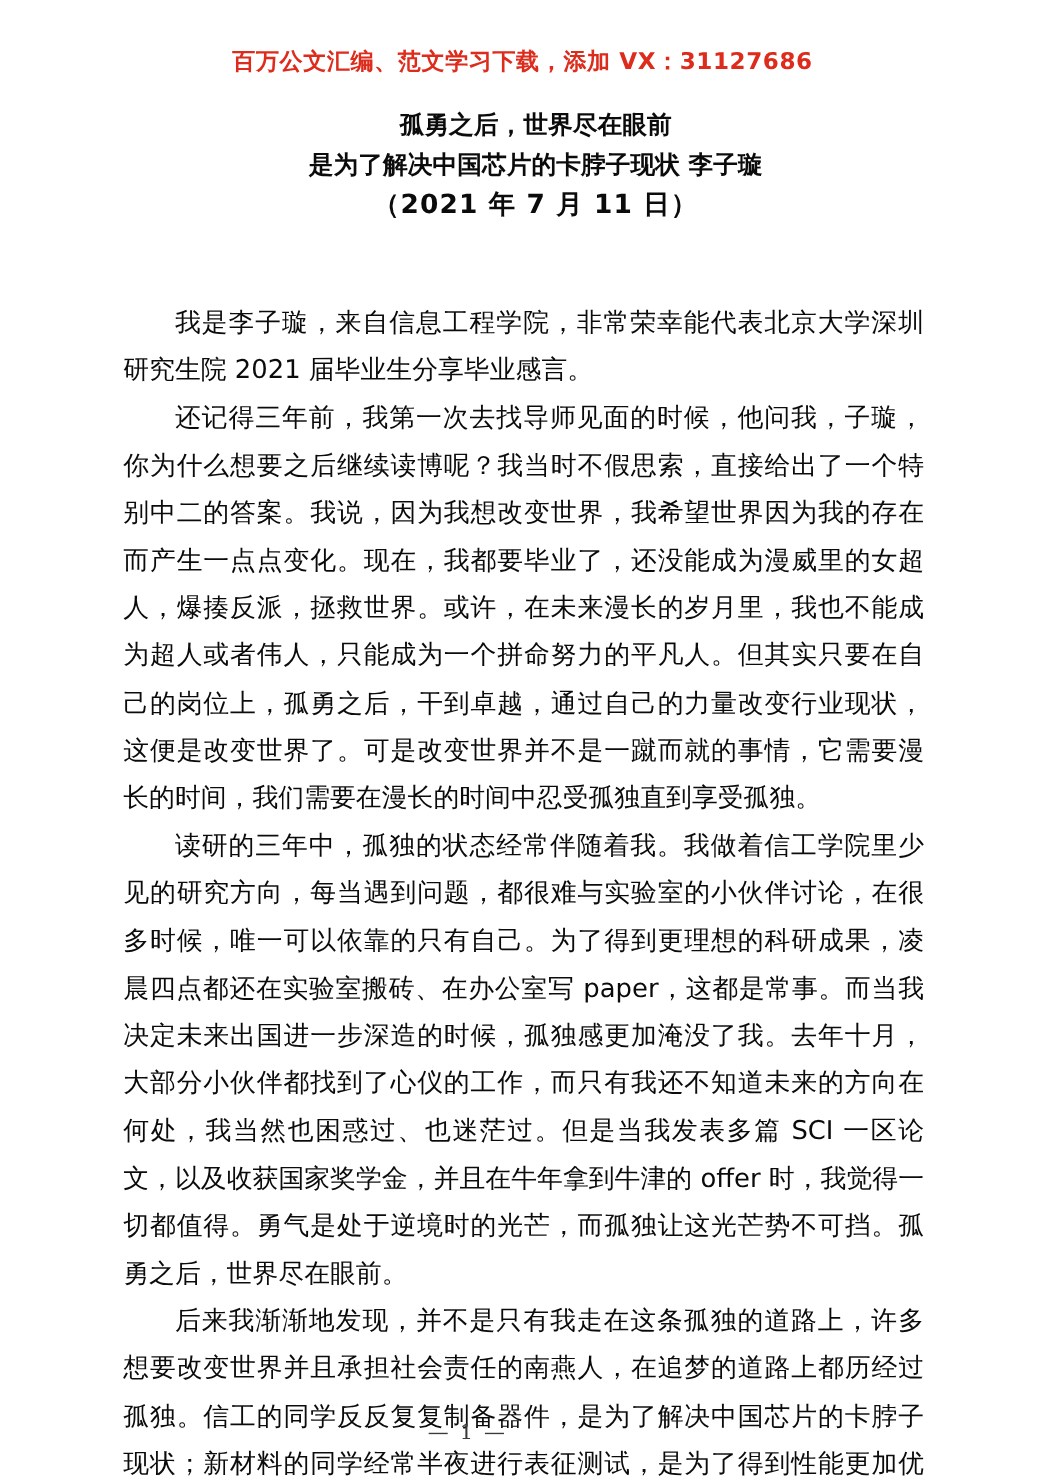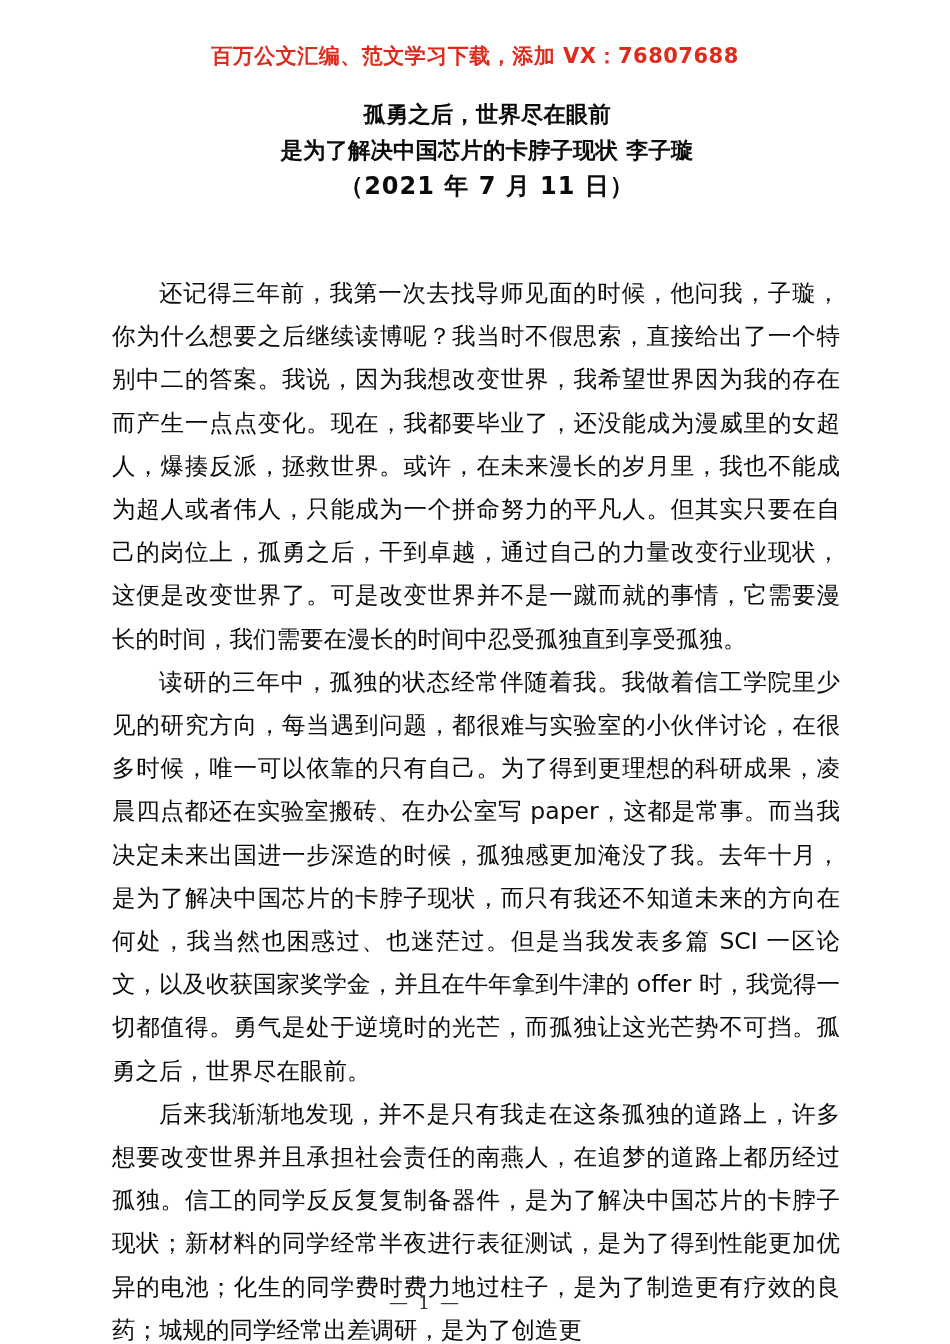--- a/index.html
+++ b/index.html
@@ -101,32 +101,33 @@
     letter-spacing: 2px;
     font-family: "DejaVu Serif", "Liberation Serif", serif;
   }
 </style>
 </head>
 <body>
 
 <div class="page">
 
   <div class="promo-banner">
-    <span class="promo-text">百万公文汇编、范文学习下载，添加 VX：76807688</span>
+    <span class="promo-text">百万公文汇编、范文学习下载，添加 VX：31127686</span>
   </div>
 
   <div class="title-block">
     <div class="title-line">孤勇之后，世界尽在眼前</div>
     <div class="title-line">是为了解决中国芯片的卡脖子现状  李子璇</div>
     <div class="title-line date">（2021 年 7 月 11 日）</div>
   </div>
 
   <div class="body-copy">
+    <p class="para indent">我是李子璇，来自信息工程学院，非常荣幸能代表北京大学深圳研究生院 2021 届毕业生分享毕业感言。</p>
     <p class="para indent">还记得三年前，我第一次去找导师见面的时候，他问我，子璇，你为什么想要之后继续读博呢？我当时不假思索，直接给出了一个特别中二的答案。我说，因为我想改变世界，我希望世界因为我的存在而产生一点点变化。现在，我都要毕业了，还没能成为漫威里的女超人，爆揍反派，拯救世界。或许，在未来漫长的岁月里，我也不能成为超人或者伟人，只能成为一个拼命努力的平凡人。但其实只要在自己的岗位上，孤勇之后，干到卓越，通过自己的力量改变行业现状，这便是改变世界了。可是改变世界并不是一蹴而就的事情，它需要漫长的时间，我们需要在漫长的时间中忍受孤独直到享受孤独。</p>
-    <p class="para indent">读研的三年中，孤独的状态经常伴随着我。我做着信工学院里少见的研究方向，每当遇到问题，都很难与实验室的小伙伴讨论，在很多时候，唯一可以依靠的只有自己。为了得到更理想的科研成果，凌晨四点都还在实验室搬砖、在办公室写 paper，这都是常事。而当我决定未来出国进一步深造的时候，孤独感更加淹没了我。去年十月，是为了解决中国芯片的卡脖子现状，而只有我还不知道未来的方向在何处，我当然也困惑过、也迷茫过。但是当我发表多篇 SCI 一区论文，以及收获国家奖学金，并且在牛年拿到牛津的 offer 时，我觉得一切都值得。勇气是处于逆境时的光芒，而孤独让这光芒势不可挡。孤勇之后，世界尽在眼前。</p>
+    <p class="para indent">读研的三年中，孤独的状态经常伴随着我。我做着信工学院里少见的研究方向，每当遇到问题，都很难与实验室的小伙伴讨论，在很多时候，唯一可以依靠的只有自己。为了得到更理想的科研成果，凌晨四点都还在实验室搬砖、在办公室写 paper，这都是常事。而当我决定未来出国进一步深造的时候，孤独感更加淹没了我。去年十月，大部分小伙伴都找到了心仪的工作，而只有我还不知道未来的方向在何处，我当然也困惑过、也迷茫过。但是当我发表多篇 SCI 一区论文，以及收获国家奖学金，并且在牛年拿到牛津的 offer 时，我觉得一切都值得。勇气是处于逆境时的光芒，而孤独让这光芒势不可挡。孤勇之后，世界尽在眼前。</p>
     <p class="para indent">后来我渐渐地发现，并不是只有我走在这条孤独的道路上，许多想要改变世界并且承担社会责任的南燕人，在追梦的道路上都历经过孤独。信工的同学反反复复制备器件，是为了解决中国芯片的卡脖子现状；新材料的同学经常半夜进行表征测试，是为了得到性能更加优异的电池；化生的同学费时费力地过柱子，是为了制造更有疗效的良药；城规的同学经常出差调研，是为了创造更</p>
   </div>
 
   <div class="footer">
     <span class="footer-pageno">— 1 —</span>
   </div>
 
 </div>
 
 </body></html>

